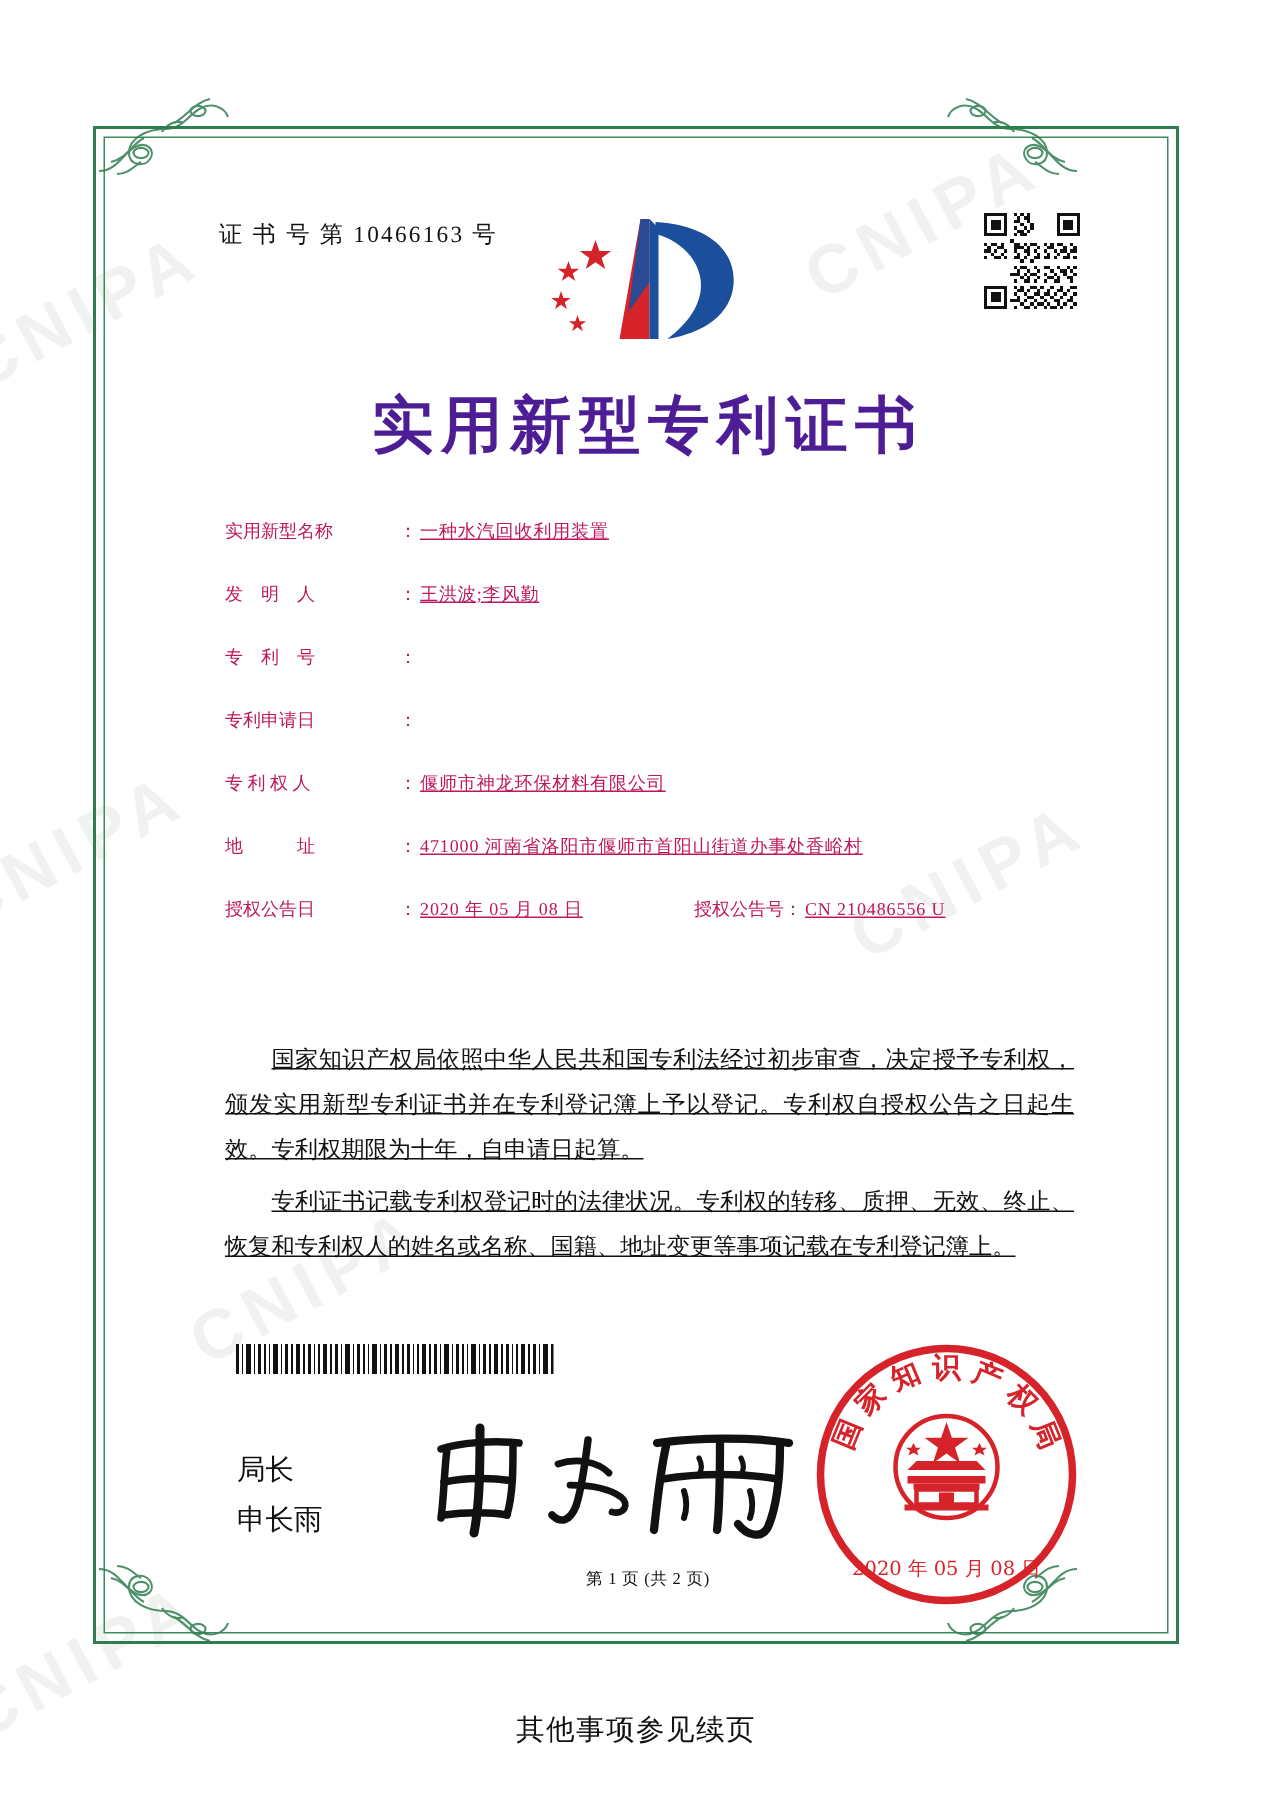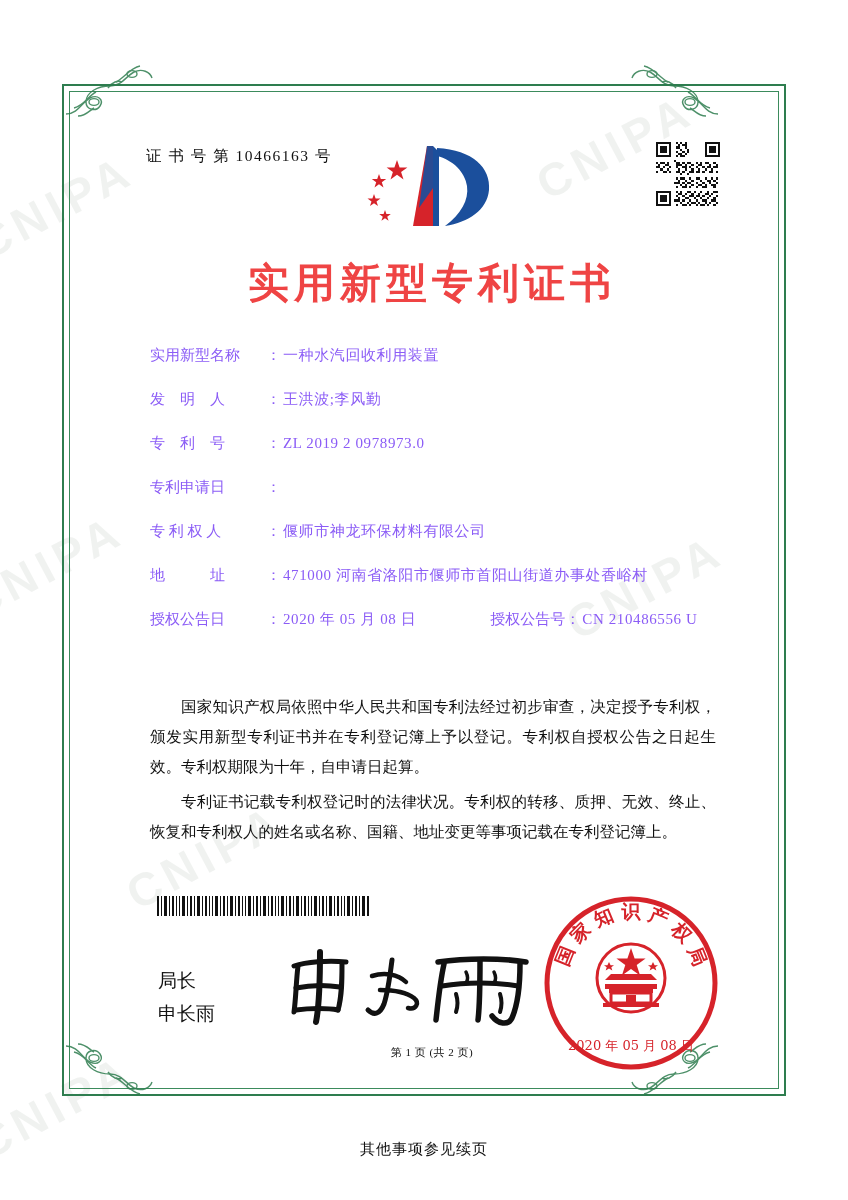--- a/index.html
+++ b/index.html
@@ -110,64 +110,65 @@
 
   .main-title {
     position: absolute;
     left: 0;
     right: 0;
     top: 172px;
     text-align: center;
     font-size: 41px;
     font-weight: 700;
     letter-spacing: 5px;
-    color: #ef4444;
+    color: #4c1d95;
     font-family: "DejaVu Serif", "Liberation Serif", serif;
   }
 
   .fields {
     position: absolute;
     left: 48px;
     top: 262px;
     right: 46px;
   }
   .field-row {
     display: flex;
     align-items: baseline;
     margin-bottom: 25px;
-    font-size: 15px;
-    color: #8b5cf6;
+    font-size: 12px;
+    color: #be185d;
   }
   .field-label {
     width: 116px;
     flex: 0 0 116px;
     letter-spacing: 0px;
     white-space: nowrap;
   }
   .field-colon { margin-right: 2px; }
-  .field-value { flex: 1; letter-spacing: 0.6px; }
+  .field-value { flex: 1; letter-spacing: 0.6px; text-decoration: underline; }
   .field-row.two-col .field-value { flex: 0 0 auto; }
   .second-label {
     margin-left: 74px;
     white-space: nowrap;
   }
 
   .paragraphs {
     position: absolute;
     left: 48px;
     right: 46px;
     top: 608px;
     font-size: 15.5px;
     line-height: 1.95;
     color: #111;
     text-align: justify;
   }
   .paragraphs p {
     margin: 0 0 4px 0;
     text-indent: 2em;
+    text-decoration: underline;
   }
 
   .barcode {
     position: absolute;
     left: 55px;
     top: 812px;
     width: 212px;
     height: 20px;
   }
   .barcode svg { display: block; width: 100%; height: 100%; }
@@ -207,21 +208,21 @@
     color: #111;
     letter-spacing: 0.5px;
   }
 
   .footer-note {
     position: absolute;
     left: 0;
     right: 0;
     top: 1140px;
     text-align: center;
-    font-size: 15px;
+    font-size: 19px;
     color: #111;
     letter-spacing: 1px;
     z-index: 5;
   }
 </style>
 </head>
 <body>
 
 <div class="watermark-layer">
   <div class="wm" style="left:-30px; top:180px;">CNIPA</div>
@@ -486,21 +487,20 @@
       <span class="field-value">一种水汽回收利用装置</span>
     </div>
     <div class="field-row">
       <span class="field-label">发　明　人</span>
       <span class="field-colon">：</span>
       <span class="field-value">王洪波;李风勤</span>
     </div>
     <div class="field-row">
       <span class="field-label">专　利　号</span>
       <span class="field-colon">：</span>
-      <span class="field-value">ZL 2019 2 0978973.0</span>
     </div>
     <div class="field-row">
       <span class="field-label">专利申请日</span>
       <span class="field-colon">：</span>
     </div>
     <div class="field-row">
       <span class="field-label">专 利 权 人</span>
       <span class="field-colon">：</span>
       <span class="field-value">偃师市神龙环保材料有限公司</span>
     </div>

